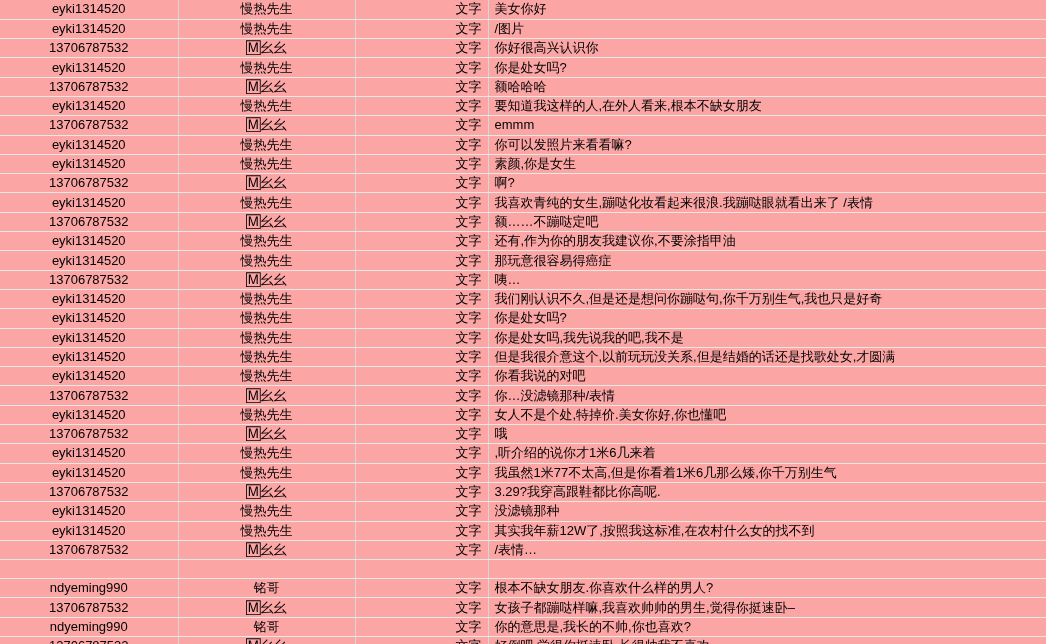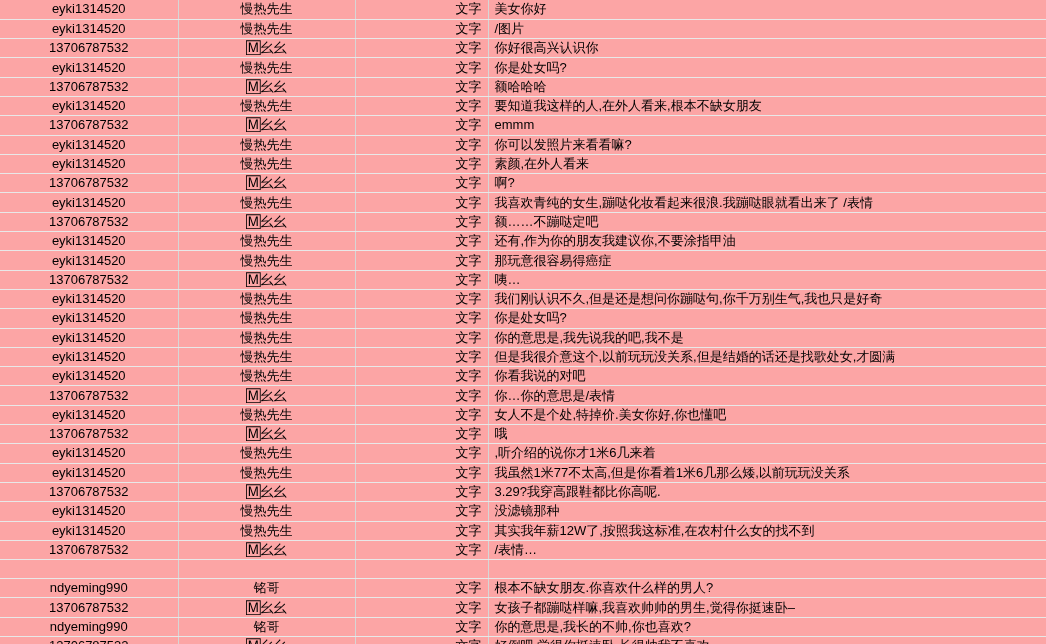--- a/index.html
+++ b/index.html
@@ -110,21 +110,21 @@
         <tr>
           <td class="col-a">eyki1314520</td>
           <td class="col-b">慢热先生</td>
           <td class="col-c">文字</td>
           <td class="col-d">你可以发照片来看看嘛?</td>
         </tr>
         <tr>
           <td class="col-a">eyki1314520</td>
           <td class="col-b">慢热先生</td>
           <td class="col-c">文字</td>
-          <td class="col-d">素颜,在外人看来</td>
+          <td class="col-d">素颜,你是女生</td>
         </tr>
         <tr>
           <td class="col-a">13706787532</td>
           <td class="col-b">🄼幺幺</td>
           <td class="col-c">文字</td>
           <td class="col-d">啊?</td>
         </tr>
         <tr>
           <td class="col-a">eyki1314520</td>
           <td class="col-b">慢热先生</td>
@@ -164,39 +164,39 @@
         <tr>
           <td class="col-a">eyki1314520</td>
           <td class="col-b">慢热先生</td>
           <td class="col-c">文字</td>
           <td class="col-d">你是处女吗?</td>
         </tr>
         <tr>
           <td class="col-a">eyki1314520</td>
           <td class="col-b">慢热先生</td>
           <td class="col-c">文字</td>
-          <td class="col-d">你的意思是,我先说我的吧,我不是</td>
+          <td class="col-d">你是处女吗,我先说我的吧,我不是</td>
         </tr>
         <tr>
           <td class="col-a">eyki1314520</td>
           <td class="col-b">慢热先生</td>
           <td class="col-c">文字</td>
           <td class="col-d">但是我很介意这个,以前玩玩没关系,但是结婚的话还是找歌处女,才圆满</td>
         </tr>
         <tr>
           <td class="col-a">eyki1314520</td>
           <td class="col-b">慢热先生</td>
           <td class="col-c">文字</td>
           <td class="col-d">你看我说的对吧</td>
         </tr>
         <tr>
           <td class="col-a">13706787532</td>
           <td class="col-b">🄼幺幺</td>
           <td class="col-c">文字</td>
-          <td class="col-d">你…你的意思是/表情</td>
+          <td class="col-d">你…没滤镜那种/表情</td>
         </tr>
         <tr>
           <td class="col-a">eyki1314520</td>
           <td class="col-b">慢热先生</td>
           <td class="col-c">文字</td>
           <td class="col-d">女人不是个处,特掉价.美女你好,你也懂吧</td>
         </tr>
         <tr>
           <td class="col-a">13706787532</td>
           <td class="col-b">🄼幺幺</td>
@@ -206,21 +206,21 @@
         <tr>
           <td class="col-a">eyki1314520</td>
           <td class="col-b">慢热先生</td>
           <td class="col-c">文字</td>
           <td class="col-d">,听介绍的说你才1米6几来着</td>
         </tr>
         <tr>
           <td class="col-a">eyki1314520</td>
           <td class="col-b">慢热先生</td>
           <td class="col-c">文字</td>
-          <td class="col-d">我虽然1米77不太高,但是你看着1米6几那么矮,以前玩玩没关系</td>
+          <td class="col-d">我虽然1米77不太高,但是你看着1米6几那么矮,你千万别生气</td>
         </tr>
         <tr>
           <td class="col-a">13706787532</td>
           <td class="col-b">🄼幺幺</td>
           <td class="col-c">文字</td>
           <td class="col-d">3.29?我穿高跟鞋都比你高呢.</td>
         </tr>
         <tr>
           <td class="col-a">eyki1314520</td>
           <td class="col-b">慢热先生</td>

